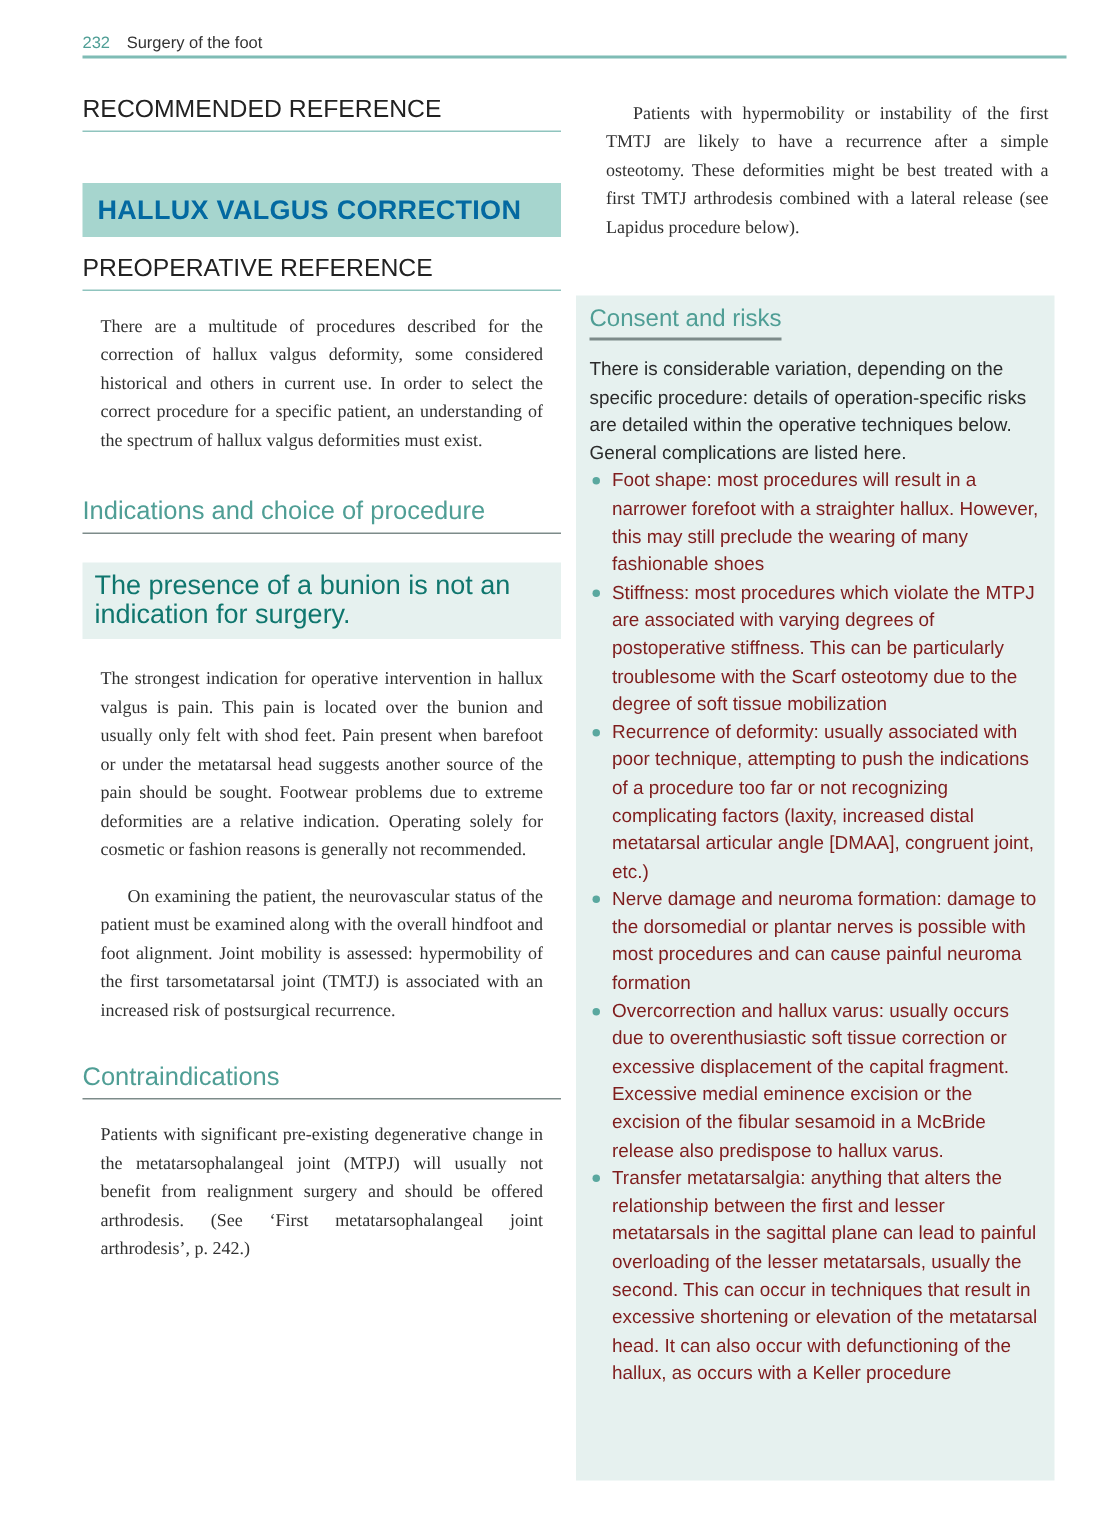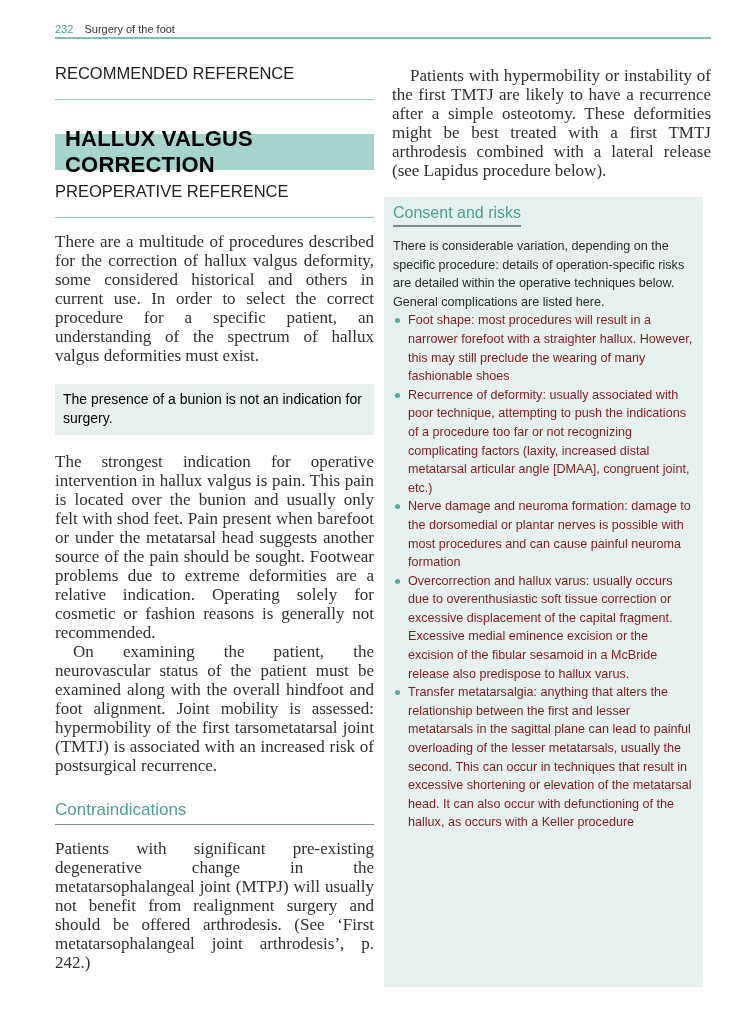--- a/index.html
+++ b/index.html
@@ -7,33 +7,33 @@
   .sans { font-family: "Liberation Sans", "DejaVu Sans", sans-serif; }
   .serif { font-family: "Liberation Serif", "DejaVu Serif", serif; }
 
   .running-head { position: absolute; left: 55px; top: 23px; width: 656px; height: 14px; border-bottom: 2px solid #7fbcb5; font-size: 11px; line-height: 13px; }
   .running-head .pnum { color: #4f9e95; margin-right: 8px; text-align: center; }
   .running-head .ptitle { color: #333; }
 
   .col { position: absolute; }
   .col-left { left: 55px; top: 64px; width: 319px; }
   .col-right { left: 392px; top: 64px; width: 319px; }
-  .h-upper-wrap { border-bottom: 1px solid #8fc4be; padding-bottom: 16px; margin-bottom: 12px; }
+  .h-upper-wrap { border-bottom: 1px solid #8fc4be; padding-bottom: 4px; margin-bottom: 12px; }
   .h-upper-wrap .t { font-size: 16.5px; color: #222; display: inline-block; }
 
-  p.body { font-size: 17px; line-height: 19px; margin: 0; text-align: justify; color: #2f2f2f; }
+  p.body { font-size: 12px; line-height: 19px; margin: 12px; text-align: justify; color: #2f2f2f; }
   p.indent { text-indent: 18px; }
   .ref-author { color: #4f9e95; }
 
-  .banner { background: #a6d5ce; height: 36px; margin-top: 0; padding: 0 10px; display: flex; align-items: center; font-weight: bold; font-size: 22px; color: #000000; letter-spacing: 0.2px; }
+  .banner { background: #a6d5ce; height: 36px; margin-top: 0; padding: 0 10px; display: flex; align-items: center; font-weight: bold; font-size: 18px; color: #0369a1; letter-spacing: 0.2px; }
 
   .h-teal-wrap { border-bottom: 1px solid #7d8b8a; padding-bottom: 4px; margin-bottom: 0; }
   .h-teal { font-size: 17px; color: #4f9e95; display: inline-block; }
 
-  .note { background: #e6f1ef; padding: 6px 8px 7px 8px; font-size: 14px; line-height: 19px; color: #000000; }
+  .note { background: #e6f1ef; padding: 6px 8px 7px 8px; font-size: 18px; line-height: 19px; color: #0f766e; }
 
   .panel { position: absolute; left: 384px; top: 197px; width: 319px; height: 790px; background: #e6f1ef; }
   .panel-inner { padding: 7px 10px 0 9px; }
   .panel-title-wrap { display: inline-block; border-bottom: 2px solid #7d8b8a; padding-bottom: 3px; margin-bottom: 10px; }
   .panel-title { font-size: 16px; color: #4f9e95; }
   .panel p { font-size: 12.6px; line-height: 18.6px; margin: 0; color: #2b2b2b; }
   .panel ul { list-style: none; margin: 0; padding: 0; }
   .panel li { position: relative; padding-left: 15px; font-size: 12.6px; line-height: 18.6px; color: #7f1d1d; }
   .panel li .bullet { position: absolute; left: 2px; top: 7px; width: 5px; height: 5px; border-radius: 50%; background: #5aa89f; }
 </style>
@@ -53,20 +53,23 @@
 
 
   <div class="banner sans" style="margin-top:34px;">HALLUX VALGUS CORRECTION</div>
 
   <div class="h-upper-wrap" style="margin-top:12px;">
     <span class="t sans">PREOPERATIVE REFERENCE</span>
   </div>
 
   <p class="body serif" style="margin-top:14px;">There are a multitude of procedures described for the correction of hallux valgus deformity, some considered historical and others in current use. In order to select the correct procedure for a specific patient, an understanding of the spectrum of hallux valgus deformities must exist.</p>
 
+  <div class="h-teal-wrap" style="margin-top:28px;">
+    <span class="h-teal sans">Indications and choice of procedure</span>
+  </div>
 
   <div class="note sans" style="margin-top:19px;">The presence of a bunion is not an indication for surgery.</div>
 
   <p class="body serif" style="margin-top:17px;">The strongest indication for operative intervention in hallux valgus is pain. This pain is located over the bunion and usually only felt with shod feet. Pain present when barefoot or under the metatarsal head suggests another source of the pain should be sought. Footwear problems due to extreme deformities are a relative indication. Operating solely for cosmetic or fashion reasons is generally not recommended.</p>
   <p class="body serif indent">On examining the patient, the neurovascular status of the patient must be examined along with the overall hindfoot and foot alignment. Joint mobility is assessed: hypermobility of the first tarsometatarsal joint (TMTJ) is associated with an increased risk of postsurgical recurrence.</p>
 
   <div class="h-teal-wrap" style="margin-top:25px;">
     <span class="h-teal sans">Contraindications</span>
   </div>
 
@@ -78,19 +81,20 @@
 </div>
 
 <div class="panel sans">
   <div class="panel-inner">
     <div class="panel-title-wrap">
       <span class="panel-title">Consent and risks</span>
     </div>
     <p>There is considerable variation, depending on the specific procedure: details of operation-specific risks are detailed within the operative techniques below. General complications are listed here.</p>
     <ul>
       <li><span class="bullet"></span><span>Foot shape: most procedures will result in a narrower forefoot with a straighter hallux. However, this may still preclude the wearing of many fashionable shoes</span></li>
+      <li><span class="bullet"></span><span>Stiffness: most procedures which violate the MTPJ are associated with varying degrees of postoperative stiffness. This can be particularly troublesome with the Scarf osteotomy due to the degree of soft tissue mobilization</span></li>
       <li><span class="bullet"></span><span>Recurrence of deformity: usually associated with poor technique, attempting to push the indications of a procedure too far or not recognizing complicating factors (laxity, increased distal metatarsal articular angle [DMAA], congruent joint, etc.)</span></li>
       <li><span class="bullet"></span><span>Nerve damage and neuroma formation: damage to the dorsomedial or plantar nerves is possible with most procedures and can cause painful neuroma formation</span></li>
       <li><span class="bullet"></span><span>Overcorrection and hallux varus: usually occurs due to overenthusiastic soft tissue correction or excessive displacement of the capital fragment. Excessive medial eminence excision or the excision of the fibular sesamoid in a McBride release also predispose to hallux varus.</span></li>
       <li><span class="bullet"></span><span>Transfer metatarsalgia: anything that alters the relationship between the first and lesser metatarsals in the sagittal plane can lead to painful overloading of the lesser metatarsals, usually the second. This can occur in techniques that result in excessive shortening or elevation of the metatarsal head. It can also occur with defunctioning of the hallux, as occurs with a Keller procedure</span></li>
     </ul>
   </div>
 </div>
 
 </body></html>

